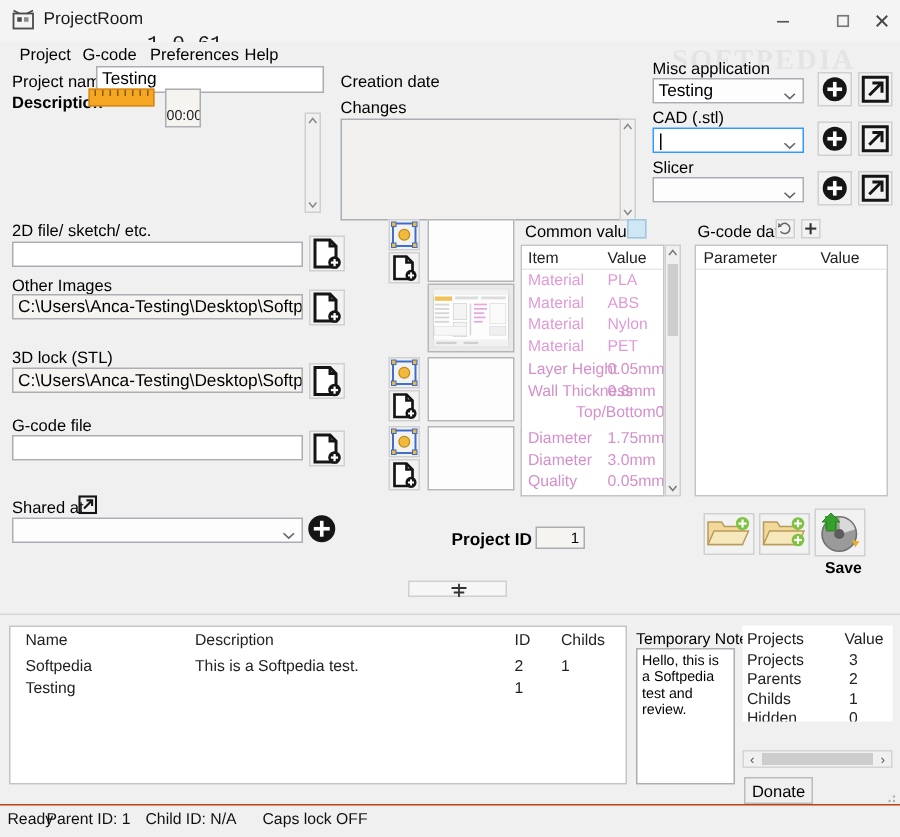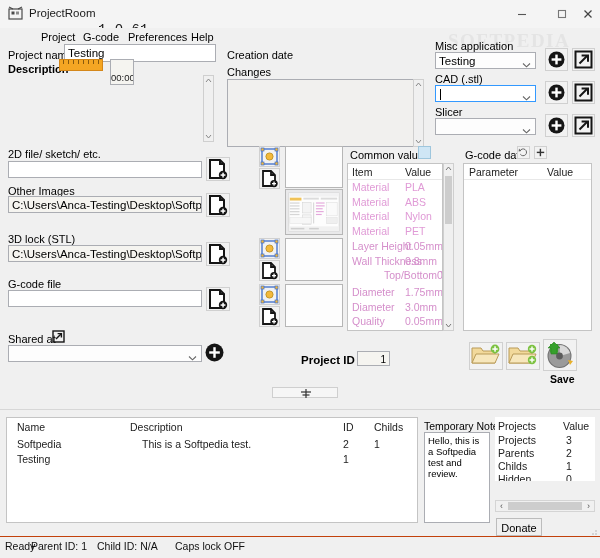--- a/index.html
+++ b/index.html
@@ -16,21 +16,21 @@
   .titlebar{position:absolute;left:0;top:0;width:600px;height:28px;background:#f4f4f4;border-bottom:1px solid #e3e3e3;}
   .tb-icon{position:absolute;left:8px;top:6px;width:15px;height:15px;}
   .tb-title{position:absolute;left:29px;top:7px;font-size:11.5px;color:#1a1a1a;white-space:nowrap;}
   .tb-ver{position:absolute;left:98px;top:22px;font-size:14px;color:#1a1a1a;font-family:Liberation Mono, monospace;}
   .tb-btn{position:absolute;top:0;width:44px;height:28px;cursor:default;}
   .tb-min{left:500px;}.tb-max{left:540px;}.tb-close{left:576px;width:24px;}
   .tb-btn svg{position:absolute;left:50%;top:50%;transform:translate(-50%,-50%);}
 
   
   .menubar{position:absolute;left:0;top:28px;width:600px;height:19px;background:#f0f0f0;}
-  .menu-item{position:absolute;top:3px;font-size:11px;color:#000;white-space:nowrap;margin-left:28px;}
+  .menu-item{position:absolute;top:3px;font-size:11px;color:#000;white-space:nowrap;}
 
   
   .lbl{position:absolute;font-size:11px;color:#000;white-space:nowrap;}
   .lbl-b{font-weight:bold;}
   .tb{position:absolute;background:#ffffff;border:1px solid #abadb3;box-sizing:border-box;
       font-size:11.5px;color:#000;padding:2px 3px;line-height:13px;overflow:hidden;white-space:nowrap;}
   .tb-ro{background:#f5f4f0;}
   .ta{position:absolute;background:#ffffff;border:1px solid #abadb3;box-sizing:border-box;
       font-size:11px;color:#000;padding:2px 3px;line-height:12.5px;overflow:hidden;}
   .ta-gray{background:#f1f0ee;}
@@ -561,21 +561,21 @@
 
   <div class="bottompane" style="left:6px;top:417px;width:412px;height:106px;">
     <div class="bt-head" style="position:absolute;left:0;top:0;right:0;height:17px;">
       <span style="left:10px;">Name</span>
       <span style="left:123px;">Description</span>
       <span style="left:336px;">ID</span>
       <span style="left:367px;">Childs</span>
     </div>
     <div class="bt-row" style="position:absolute;left:0;top:20px;right:0;height:15px;">
       <span style="left:10px;top:0;">Softpedia</span>
-      <span style="left:135px;top:0;">This is a Softpedia test.</span>
+      <span style="left:123px;top:0;">This is a Softpedia test.</span>
       <span style="left:336px;top:0;">2</span>
       <span style="left:367px;top:0;">1</span>
     </div>
     <div class="bt-row" style="position:absolute;left:0;top:35px;right:0;height:15px;">
       <span style="left:10px;top:0;">Testing</span>
       <span style="left:336px;top:0;">1</span>
       <span style="left:367px;top:0;"></span>
     </div>
   </div>
 

